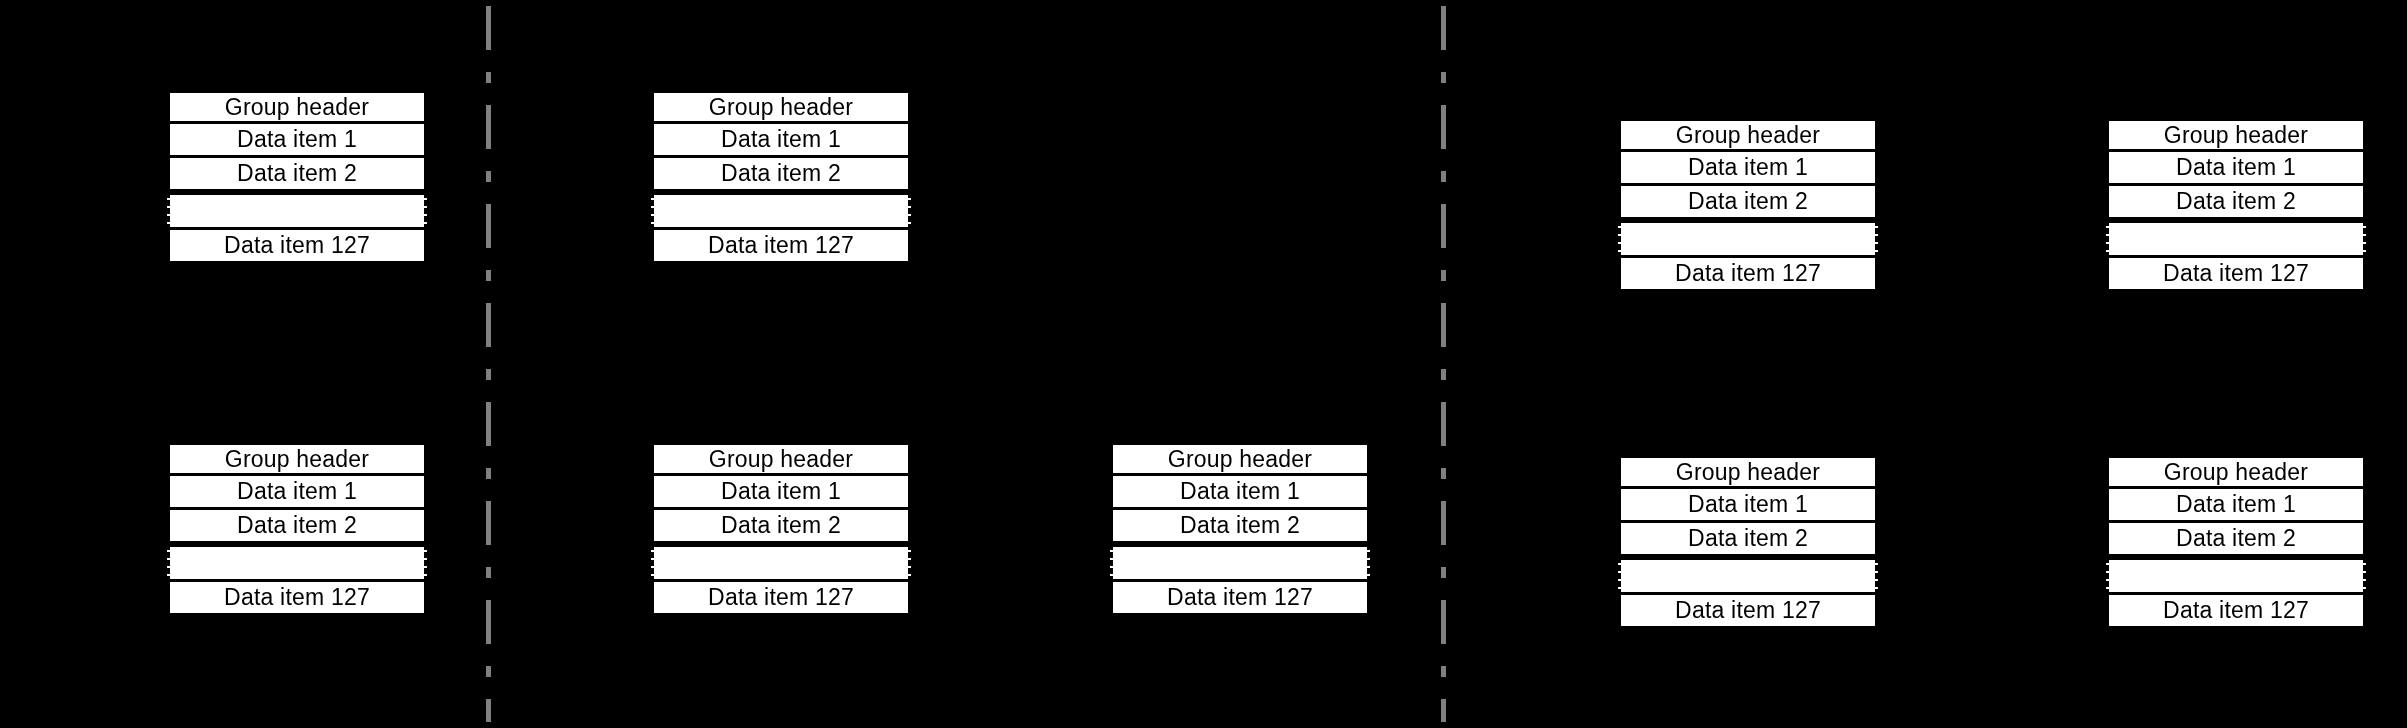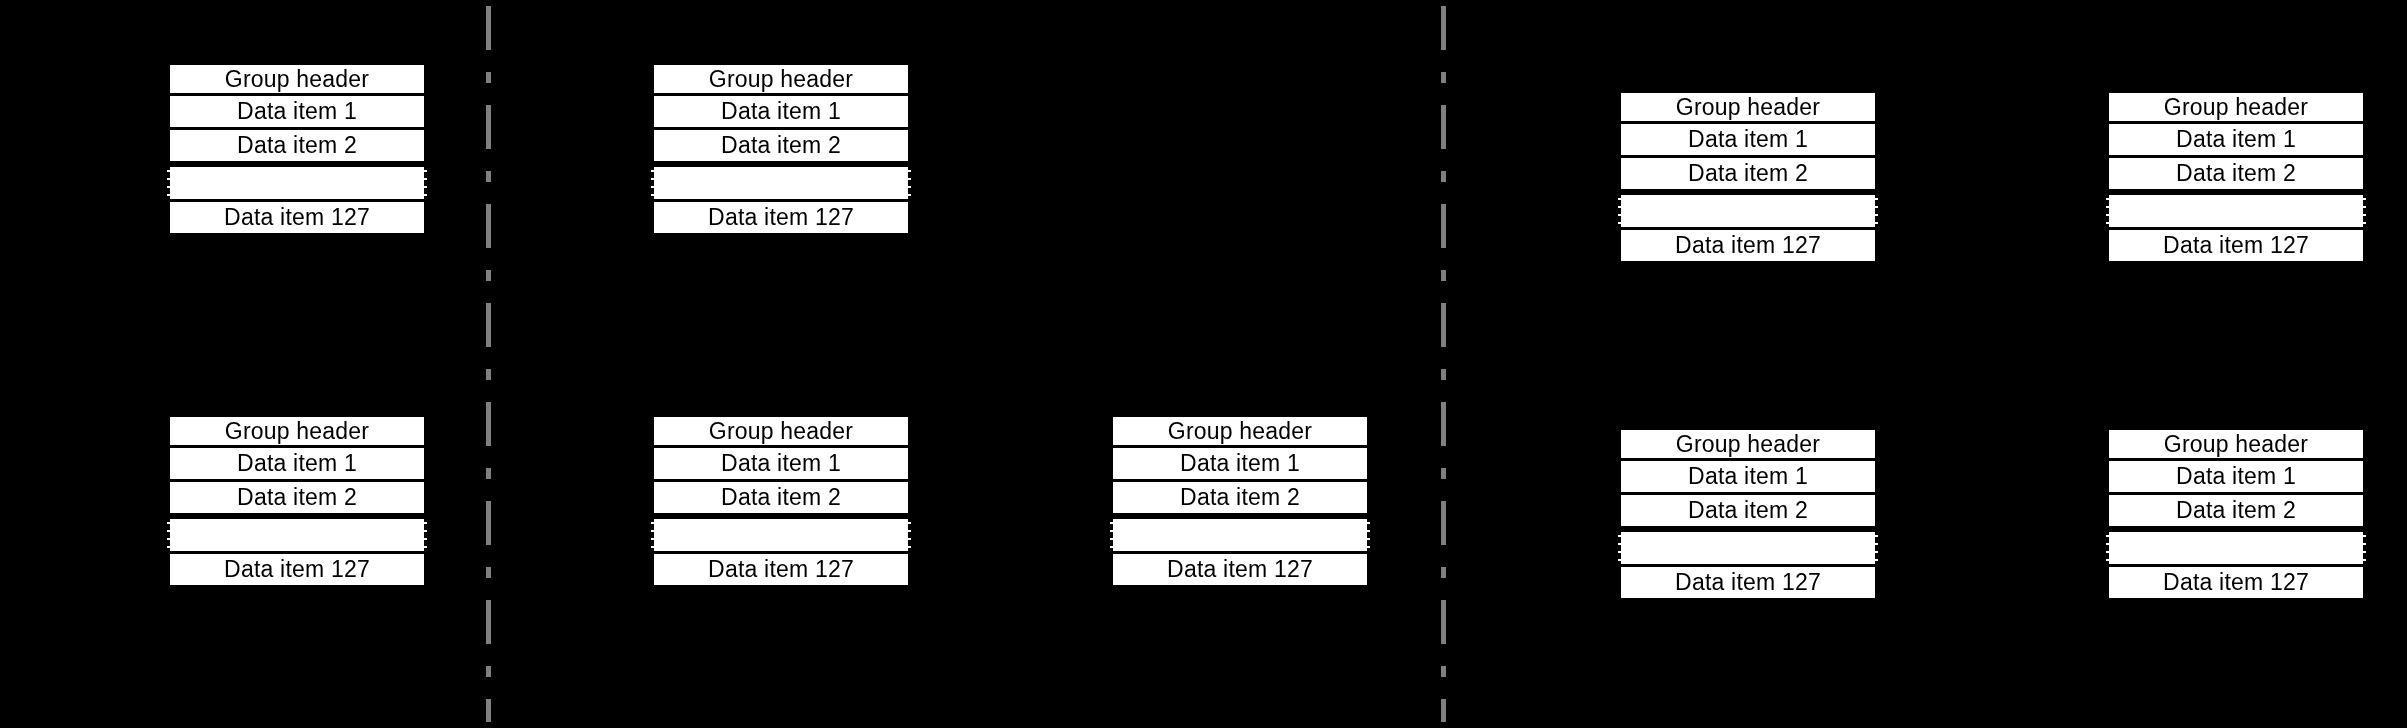--- a/index.html
+++ b/index.html
@@ -30,20 +30,21 @@
     background-size: 100% 99px;
     background-repeat: repeat-y;
   }
 
   
   .group-block {
     position: absolute;
     width: 260px;
     box-sizing: border-box;
     background: #5eead4;
+    margin-top: 28px;
   }
   .cell {
     box-sizing: border-box;
     height: 34px;
     background: #ffffff;
     color: #000000;
     border: 3px solid #000000;
     border-top-width: 0;
     border-bottom-width: 3px;
     display: flex;

